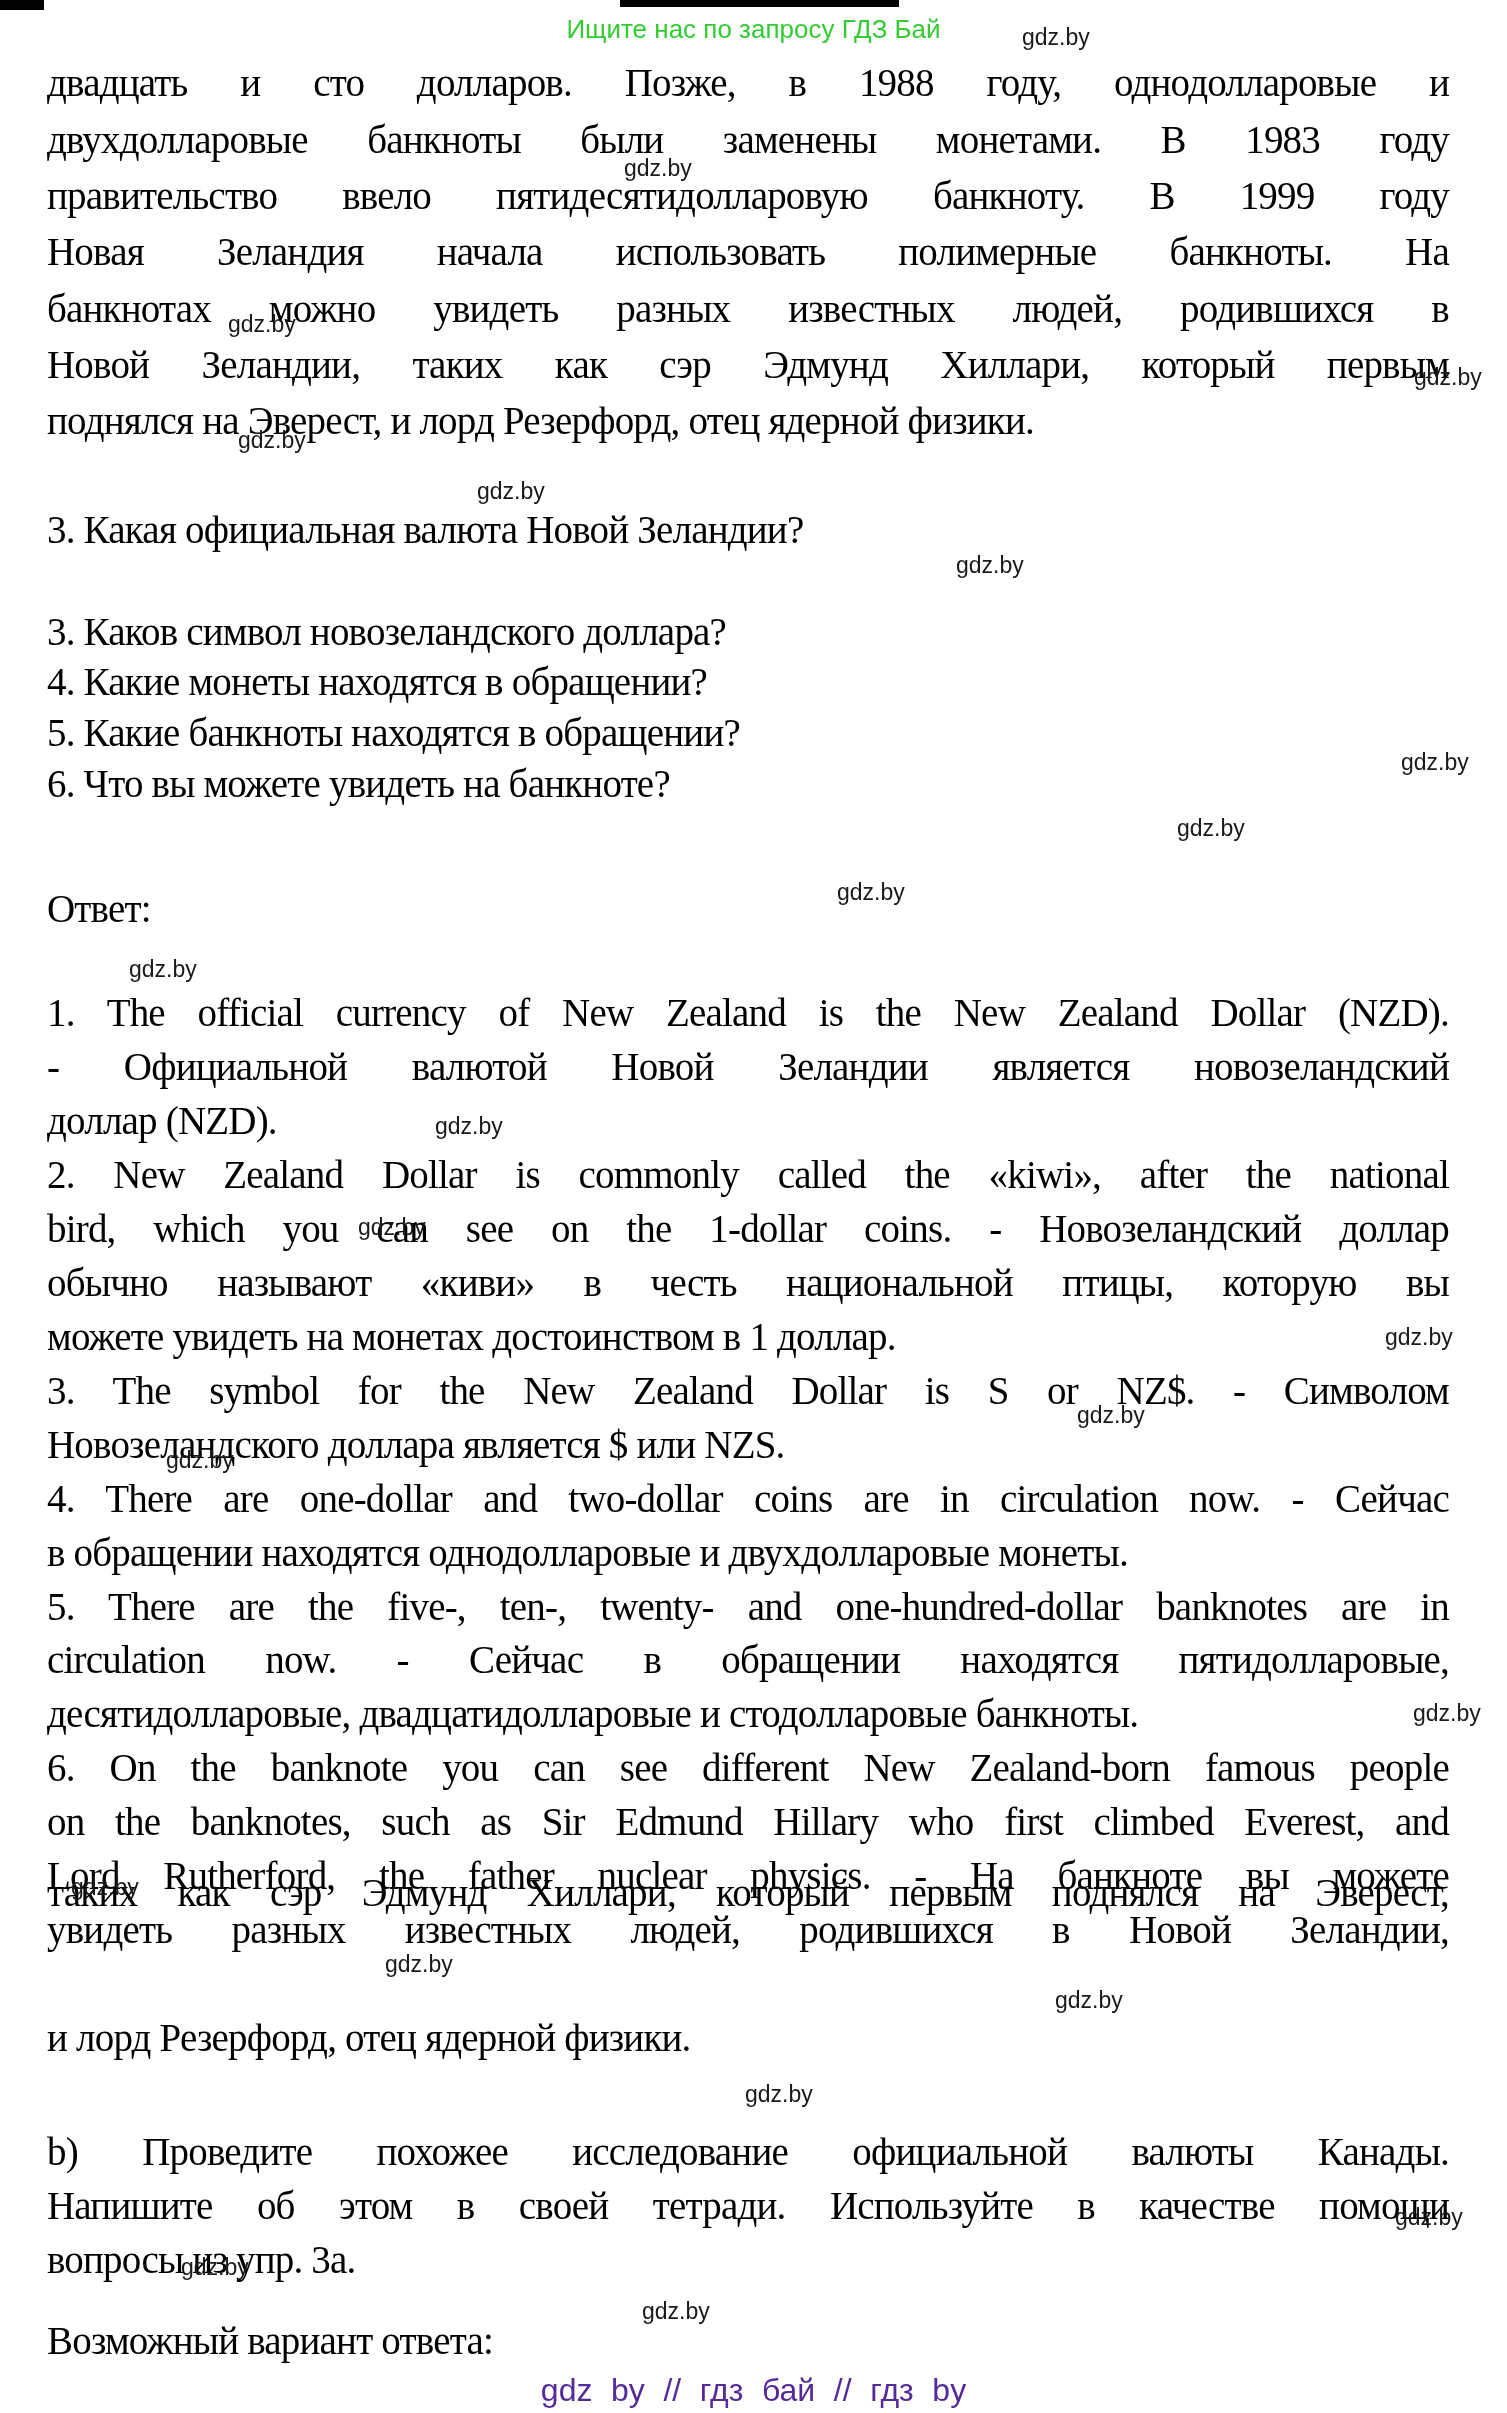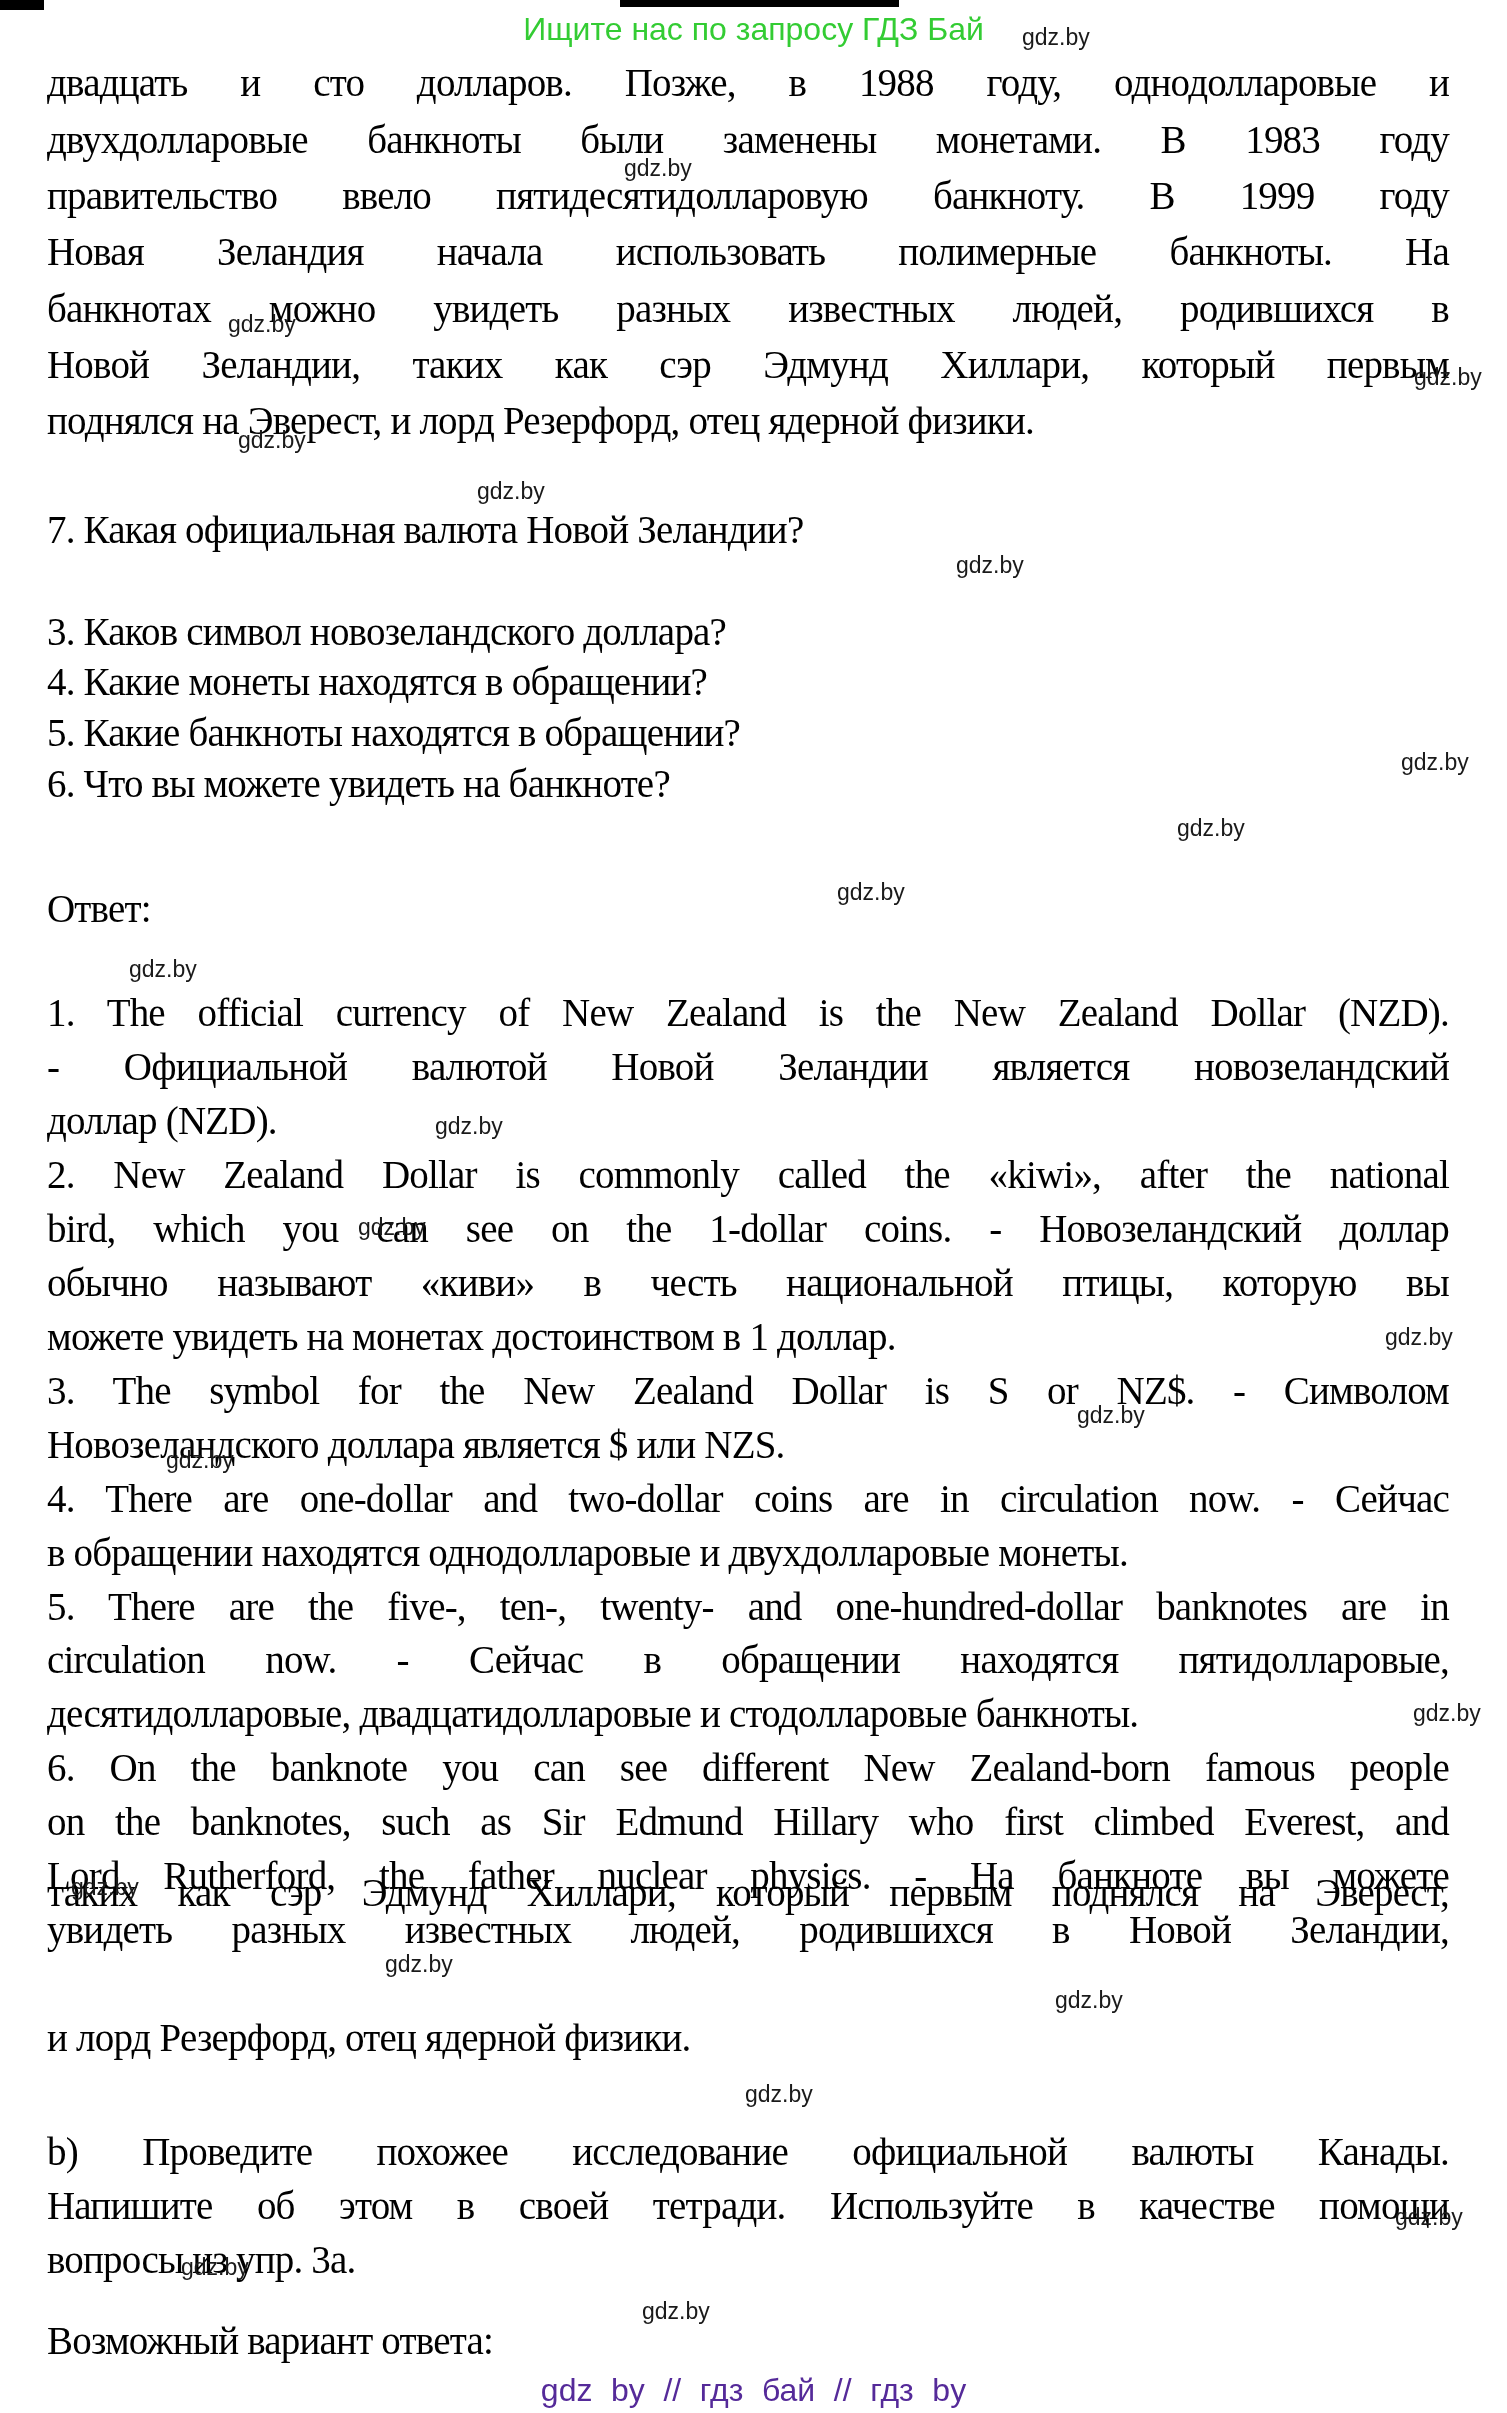--- a/index.html
+++ b/index.html
@@ -16,21 +16,21 @@
     position:absolute;
     background:#000000;
   }
   .banner{
     position:absolute;
     top:9.7px;
     left:0;
     width:100%;
     text-align:center;
     font-family:"Liberation Sans", sans-serif;
-    font-size:32px;
+    font-size:26px;
     line-height:39px;
     color:#33cc33;
   }
   .line{
     position:absolute;
     left:47px;
     width:1402px;
     font-size:39px;
     line-height:45px;
     letter-spacing:-0.8px;
@@ -69,21 +69,21 @@
   <div class="banner">Ищите нас по запросу ГДЗ Бай</div>
 
   <div class="line j" style="top:60px">двадцать и сто долларов. Позже, в 1988 году, однодолларовые и</div>
   <div class="line j" style="top:117px">двухдолларовые банкноты были заменены монетами. В 1983 году</div>
   <div class="line j" style="top:173px">правительство ввело пятидесятидолларовую банкноту. В 1999 году</div>
   <div class="line j" style="top:229px">Новая Зеландия начала использовать полимерные банкноты. На</div>
   <div class="line j" style="top:286px">банкнотах можно увидеть разных известных людей, родившихся в</div>
   <div class="line j" style="top:342px">Новой Зеландии, таких как сэр Эдмунд Хиллари, который первым</div>
   <div class="line l" style="top:398px">поднялся на Эверест, и лорд Резерфорд, отец ядерной физики.</div>
 
-  <div class="line l" style="top:507px">7. Какая официальная валюта Новой Зеландии?</div>
+  <div class="line l" style="top:507px">3. Какая официальная валюта Новой Зеландии?</div>
   <div class="line l" style="top:609px">3. Каков символ новозеландского доллара?</div>
   <div class="line l" style="top:659px">4. Какие монеты находятся в обращении?</div>
   <div class="line l" style="top:710px">5. Какие банкноты находятся в обращении?</div>
   <div class="line l" style="top:761px">6. Что вы можете увидеть на банкноте?</div>
 
   <div class="line l" style="top:886px">Ответ:</div>
 
   <div class="line j" style="top:990px">1. The official currency of New Zealand is the New Zealand Dollar (NZD).</div>
   <div class="line j" style="top:1044px">- Официальной валютой Новой Зеландии является новозеландский</div>
   <div class="line l" style="top:1098px">доллар (NZD).</div>

